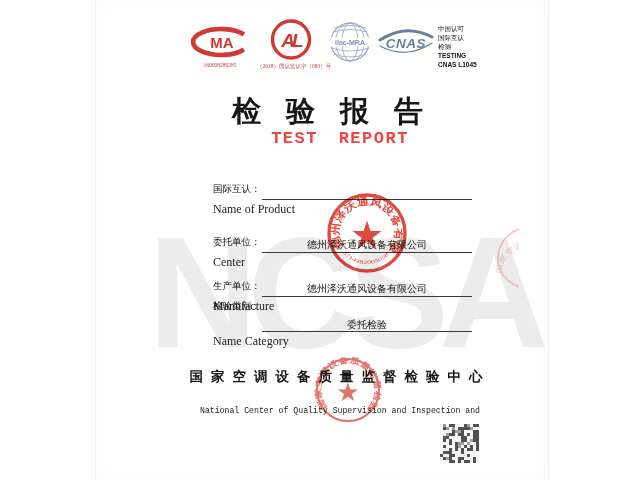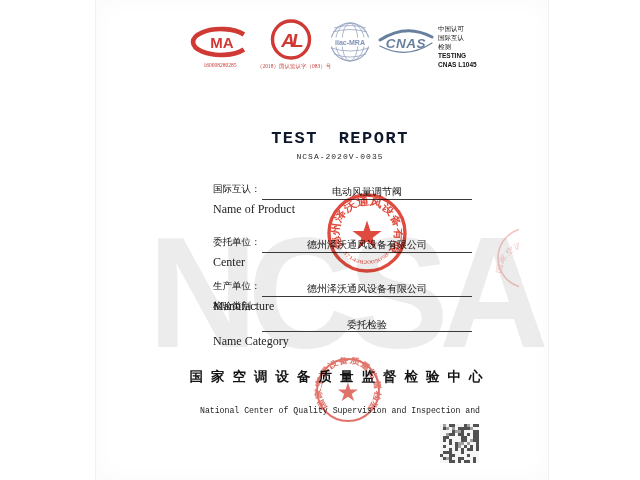--- a/index.html
+++ b/index.html
@@ -17,21 +17,21 @@
   .cert-sub{position:absolute;font-family:"Liberation Serif",serif;font-size:5.5px;
     color:#c5403c;text-align:center;white-space:nowrap;}
   .accred{position:absolute;left:438px;top:24px;font-family:"Liberation Sans",sans-serif;
     font-size:6.5px;line-height:9px;color:#111;}
   .accred .b{font-weight:bold;}
   
   .center-box{position:absolute;left:95px;width:490px;text-align:center;}
   .title-cn{top:92px;font-family:"Liberation Sans",sans-serif;font-weight:bold;font-size:29px;
     letter-spacing:25px;margin-right:-25px;color:#161616;}
   .title-en{top:129px;font-family:"Liberation Mono",monospace;font-weight:bold;font-size:17px;
-    letter-spacing:1.5px;word-spacing:9px;color:#0f172a;}
+    letter-spacing:1.5px;word-spacing:9px;color:#ef4444;}
   .report-no{top:152px;font-family:"Liberation Mono",monospace;font-size:8px;
     letter-spacing:1px;color:#2a2a2a;}
   
   .flabel{position:absolute;left:213px;font-size:9.5px;color:#141414;white-space:nowrap;}
   .flabel-en{position:absolute;left:213px;font-size:12px;color:#222;white-space:nowrap;}
   .fvalue{position:absolute;left:262px;width:210px;text-align:center;font-size:10px;
     color:#141414;white-space:nowrap;}
   .fline{position:absolute;left:262px;width:210px;height:0;border-top:1px solid #3a3a3a;}
   
   .footer-cn{top:368px;font-family:"Liberation Sans",sans-serif;font-weight:bold;font-size:13.5px;
@@ -80,25 +80,24 @@
   </svg>
 
   <div class="accred">
     <div>中国认可</div>
     <div>国际互认</div>
     <div>检测</div>
     <div class="b">TESTING</div>
     <div class="b">CNAS L1045</div>
   </div>
 
+  <div class="center-box title-cn">检验报告</div>
   <div class="center-box title-en">TEST REPORT</div>
-  <div class="center-box report-no">NCSA-2020V-0035</div>
 
   <div class="flabel" style="top:183px">国际互认：</div>
-  <div class="fvalue" style="top:185px">电动风量调节阀</div>
   <div class="fline" style="top:199px"></div>
   <div class="flabel-en" style="top:202px">Name of Product</div>
 
   <div class="flabel" style="top:236px">委托单位：</div>
   <div class="fvalue" style="top:238px">德州泽沃通风设备有限公司</div>
   <div class="fline" style="top:252px"></div>
   <div class="flabel-en" style="top:255px">Center</div>
 
   <div class="flabel" style="top:280px">生产单位：</div>
   <div class="fvalue" style="top:282px">德州泽沃通风设备有限公司</div>

